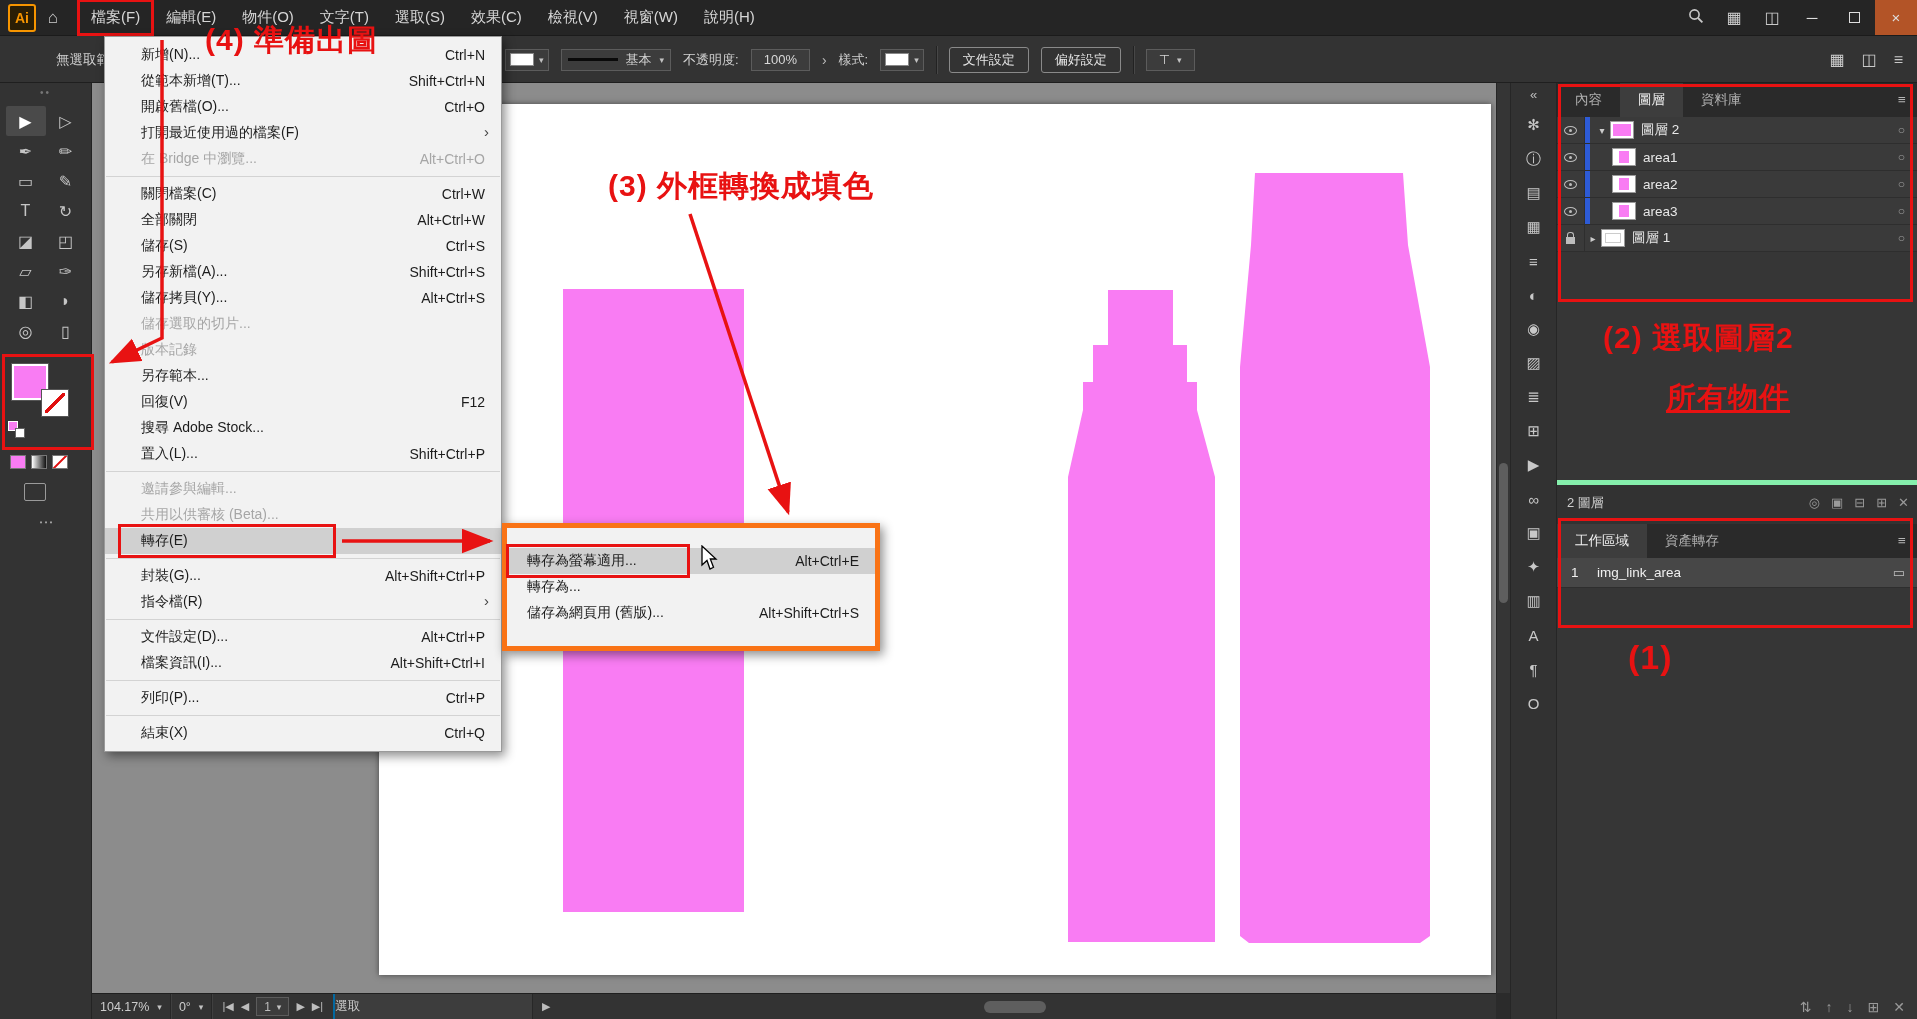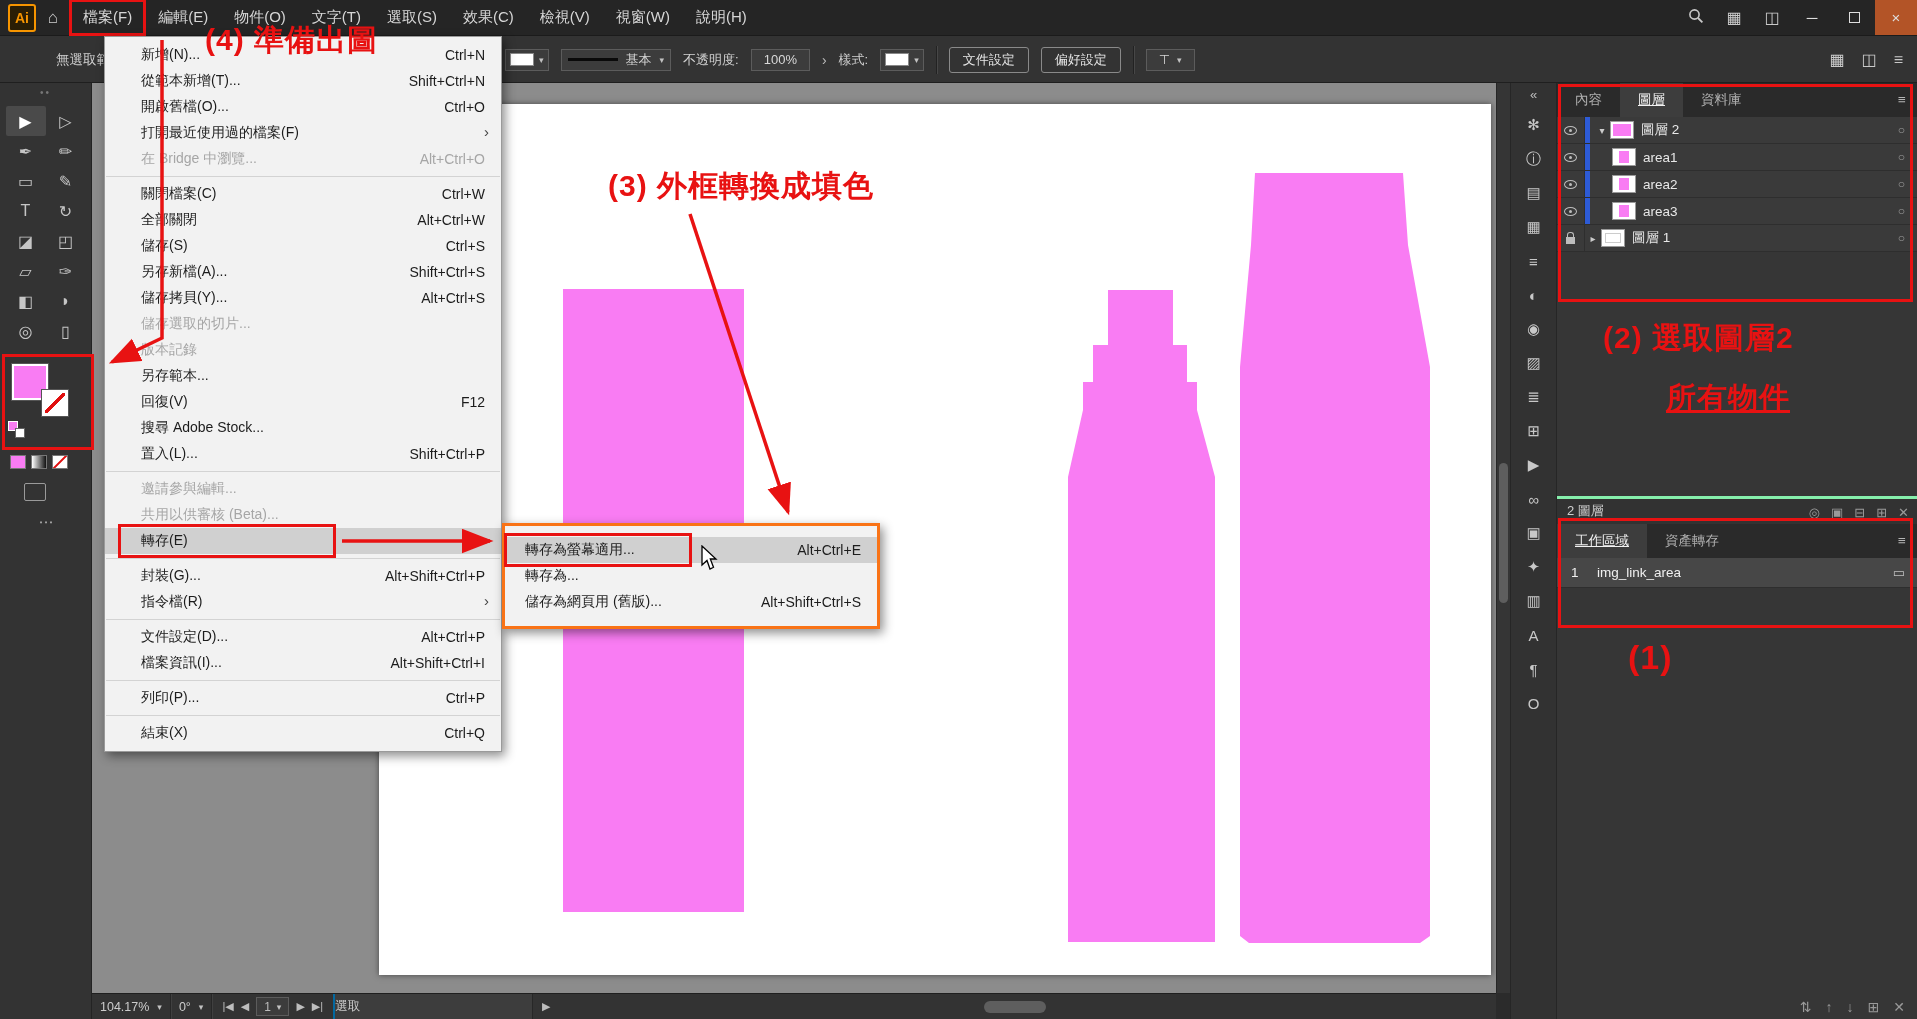--- a/index.html
+++ b/index.html
@@ -4,21 +4,21 @@
 <style>
   * { margin:0; padding:0; box-sizing:border-box; }
   html,body { width:1917px; height:1019px; overflow:hidden; background:#000; }
   body { font-family:"Liberation Sans", sans-serif; }
   .app { position:relative; width:1917px; height:1019px; background:#2b2b2b; overflow:hidden; color:#d8d8d8; font-size:14px; }
 
   
   .menubar { position:absolute; left:0; top:0; width:100%; height:36px; background:#252525; display:flex; align-items:center; z-index:20; border-bottom:1px solid #1b1b1b; }
   .logo { width:28px; height:28px; margin-left:8px; border:2px solid #f79500; border-radius:3px; color:#f79500; background:#2a1e05; font-weight:bold; font-size:14px; display:flex; align-items:center; justify-content:center; }
   .home { width:34px; text-align:center; font-size:17px; color:#cfcfcf; }
-  .mb-items { display:flex; height:100%; margin-left:0; }
+  .mb-items { display:flex; height:100%; margin-left:8px; }
   .mb-item { padding:0 13px; line-height:34px; font-size:15px; color:#d6d6d6; position:relative; }
   .mb-item.red-boxed { outline:3px solid var(--annotation_red); outline-offset:-2px; }
   .mb-right { margin-left:auto; display:flex; align-items:center; height:100%; }
   .mb-ico { width:38px; text-align:center; color:#c9c9c9; font-size:16px; }
   .winbtn { width:42px; height:100%; display:flex; align-items:center; justify-content:center; color:#dedede; font-size:15px; }
   .winbtn.close { background:#b35427; }
   .restore-box { width:11px; height:11px; border:1.5px solid #dedede; }
 
   
   .controlbar { position:absolute; left:0; top:36px; width:100%; height:47px; background:#333333; border-bottom:1px solid #1f1f1f; z-index:10; }
@@ -67,37 +67,37 @@
   
   .iconstrip { position:absolute; left:1510px; top:83px; width:47px; height:936px; background:#323232; border-left:1px solid #262626; border-right:1px solid #262626; z-index:5; }
   .strip-collapse { text-align:center; color:#bdbdbd; font-size:13px; padding:4px 0 6px; }
   .strip-icon { height:34px; display:flex; align-items:center; justify-content:center; color:#c8c8c8; font-size:15px; }
 
   
   .rightpanel { position:absolute; left:1557px; top:83px; width:360px; height:936px; background:#323232; z-index:5; }
   .panelblock { position:absolute; left:0; width:360px; background:#363636; }
   .tabbar { display:flex; align-items:stretch; height:34px; background:#2a2a2a; font-size:13.5px; }
   .tab { padding:0 18px; line-height:34px; color:#b0b0b0; }
-  .tab.active { background:#3d3d3d; color:#f2f2f2;text-decoration:underline; }
+  .tab.active { background:#3d3d3d; color:#f2f2f2; }
   .tab-menu { margin-left:auto; width:30px; text-align:center; line-height:34px; color:#b5b5b5; }
   .lrow { height:27px; display:flex; align-items:center; background:#3a3a3a; border-bottom:1px solid #2e2e2e; font-size:13.5px; color:#e8e8e8; }
   .eyecell { width:28px; display:flex; align-items:center; justify-content:center; border-right:1px solid #2e2e2e; align-self:stretch; flex:none; }
   .eye { width:13px; height:9px; border:1.5px solid #bdbdbd; border-radius:50%; position:relative; }
   .eye::after { content:""; position:absolute; left:50%; top:50%; width:3px; height:3px; margin:-1.5px 0 0 -1.5px; background:#bdbdbd; border-radius:50%; }
   .lock { position:relative; width:9px; height:7px; background:#bdbdbd; margin-top:4px; }
   .lock::before { content:""; position:absolute; left:1px; top:-5px; width:5px; height:5px; border:1.5px solid #bdbdbd; border-bottom:none; border-radius:3px 3px 0 0; }
   .lbar { width:5px; align-self:stretch; background:#2d5bd6; margin-right:4px; flex:none; }
   .chevcell { width:16px; text-align:center; color:#cccccc; font-size:10px; flex:none; }
   .indent { width:18px; flex:none; }
   .thumbbox { width:24px; height:18px; background:#fff; border:1px solid #9a9a9a; margin-right:7px; position:relative; flex:none; }
   .thumbbox .fillpart { position:absolute; left:6px; right:6px; top:2px; bottom:2px; background:var(--magenta); }
   .thumbbox.full .fillpart { left:2px; right:2px; }
   .thumbbox.empty::after { content:""; position:absolute; left:3px; right:3px; top:3px; bottom:3px; border:1px solid #ccc; }
   .target { margin-left:auto; margin-right:12px; color:#9f9f9f; font-size:12px; }
-  .panel-bottom { position:absolute; left:0; right:0; bottom:0; height:24px; background:#323232; border-top:3px solid #86efac; display:flex; align-items:flex-end; font-size:13px; color:#cfcfcf; }
+  .panel-bottom { position:absolute; left:0; right:0; bottom:0; height:40px; background:#323232; border-top:5px solid #86efac; display:flex; align-items:center; font-size:13px; color:#cfcfcf; }
   .panel-bottom .count { margin-left:10px; }
   .pb-icons { margin-left:auto; margin-right:8px; display:flex; gap:11px; color:#9a9a9a; font-size:13px; }
   .ab-row { height:30px; display:flex; align-items:center; background:#474747; border-bottom:1px solid #2e2e2e; font-size:13.5px; color:#f0f0f0; }
   .ab-num { margin-left:14px; width:26px; }
   .ab-icon { margin-left:auto; margin-right:12px; color:#c0c0c0; font-size:13px; }
   .rp-bottom-icons { position:absolute; left:0; right:0; bottom:4px; display:flex; justify-content:flex-end; gap:14px; padding-right:12px; color:#9a9a9a; font-size:14px; }
 
   
   .statusbar { position:absolute; left:92px; top:993px; width:1404px; height:26px; background:#333333; border-top:1px solid #1f1f1f; display:flex; align-items:center; font-size:12.5px; color:#cccccc; z-index:6; }
   .sb-box { display:flex; align-items:center; gap:8px; padding:0 8px; height:100%; border-right:1px solid #272727; box-shadow:1px 0 0 #404040; }
@@ -110,21 +110,21 @@
 
   
   .filemenu { position:absolute; left:104px; top:36px; width:398px; background:#f2f2f2; border:1px solid #9a9a9a; box-shadow:3px 4px 10px rgba(0,0,0,.45); padding:5px 0; z-index:50; color:#1c1c1c; font-size:14px; }
   .file-row { position:relative; height:26px; display:flex; align-items:center; padding:0 16px 0 36px; }
   .file-row .sc { margin-left:auto; padding-left:20px; }
   .file-row.disabled { color:#a6a6a6; }
   .file-row.active { background:#d0d0d0; }
   .file-row.submenu::after { content:"›"; position:absolute; right:12px; top:3px; font-size:15px; color:#444; }
   .menu-sep { height:1px; background:#d3d3d3; margin:4px 1px; }
   .file-row.red-boxed .rowbox { content:""; position:absolute; left:13px; right:165px; top:-4px; bottom:-4px; border:3px solid var(--annotation_red); pointer-events:none; }
-  .submenupanel { position:absolute; left:502px; top:523px; width:378px; background:#f2f2f2; border:3px solid #f97316; box-shadow:3px 4px 10px rgba(0,0,0,.45); padding:11px 0; z-index:51; color:#1c1c1c; font-size:14px; }
+  .submenupanel { position:absolute; left:502px; top:523px; width:378px; background:#f2f2f2; border:5px solid #f97316; box-shadow:3px 4px 10px rgba(0,0,0,.45); padding:20px 0; z-index:51; color:#1c1c1c; font-size:14px; }
   .submenupanel .file-row { padding-left:20px; }
   .submenupanel .file-row.red-boxed .rowbox { left:-1px; right:185px; }
 
   
   .rbox { position:absolute; border:3px solid var(--annotation_red); z-index:80; pointer-events:none; }
   .ann { position:absolute; color:var(--annotation_red); font-weight:bold; z-index:95; font-size:30px; letter-spacing:1px; white-space:nowrap; }
   .overlay { position:absolute; left:0; top:0; width:1917px; height:1019px; z-index:90; pointer-events:none; }
   .cursor { position:absolute; left:700px; top:545px; z-index:99; }
 </style>
 </head>

